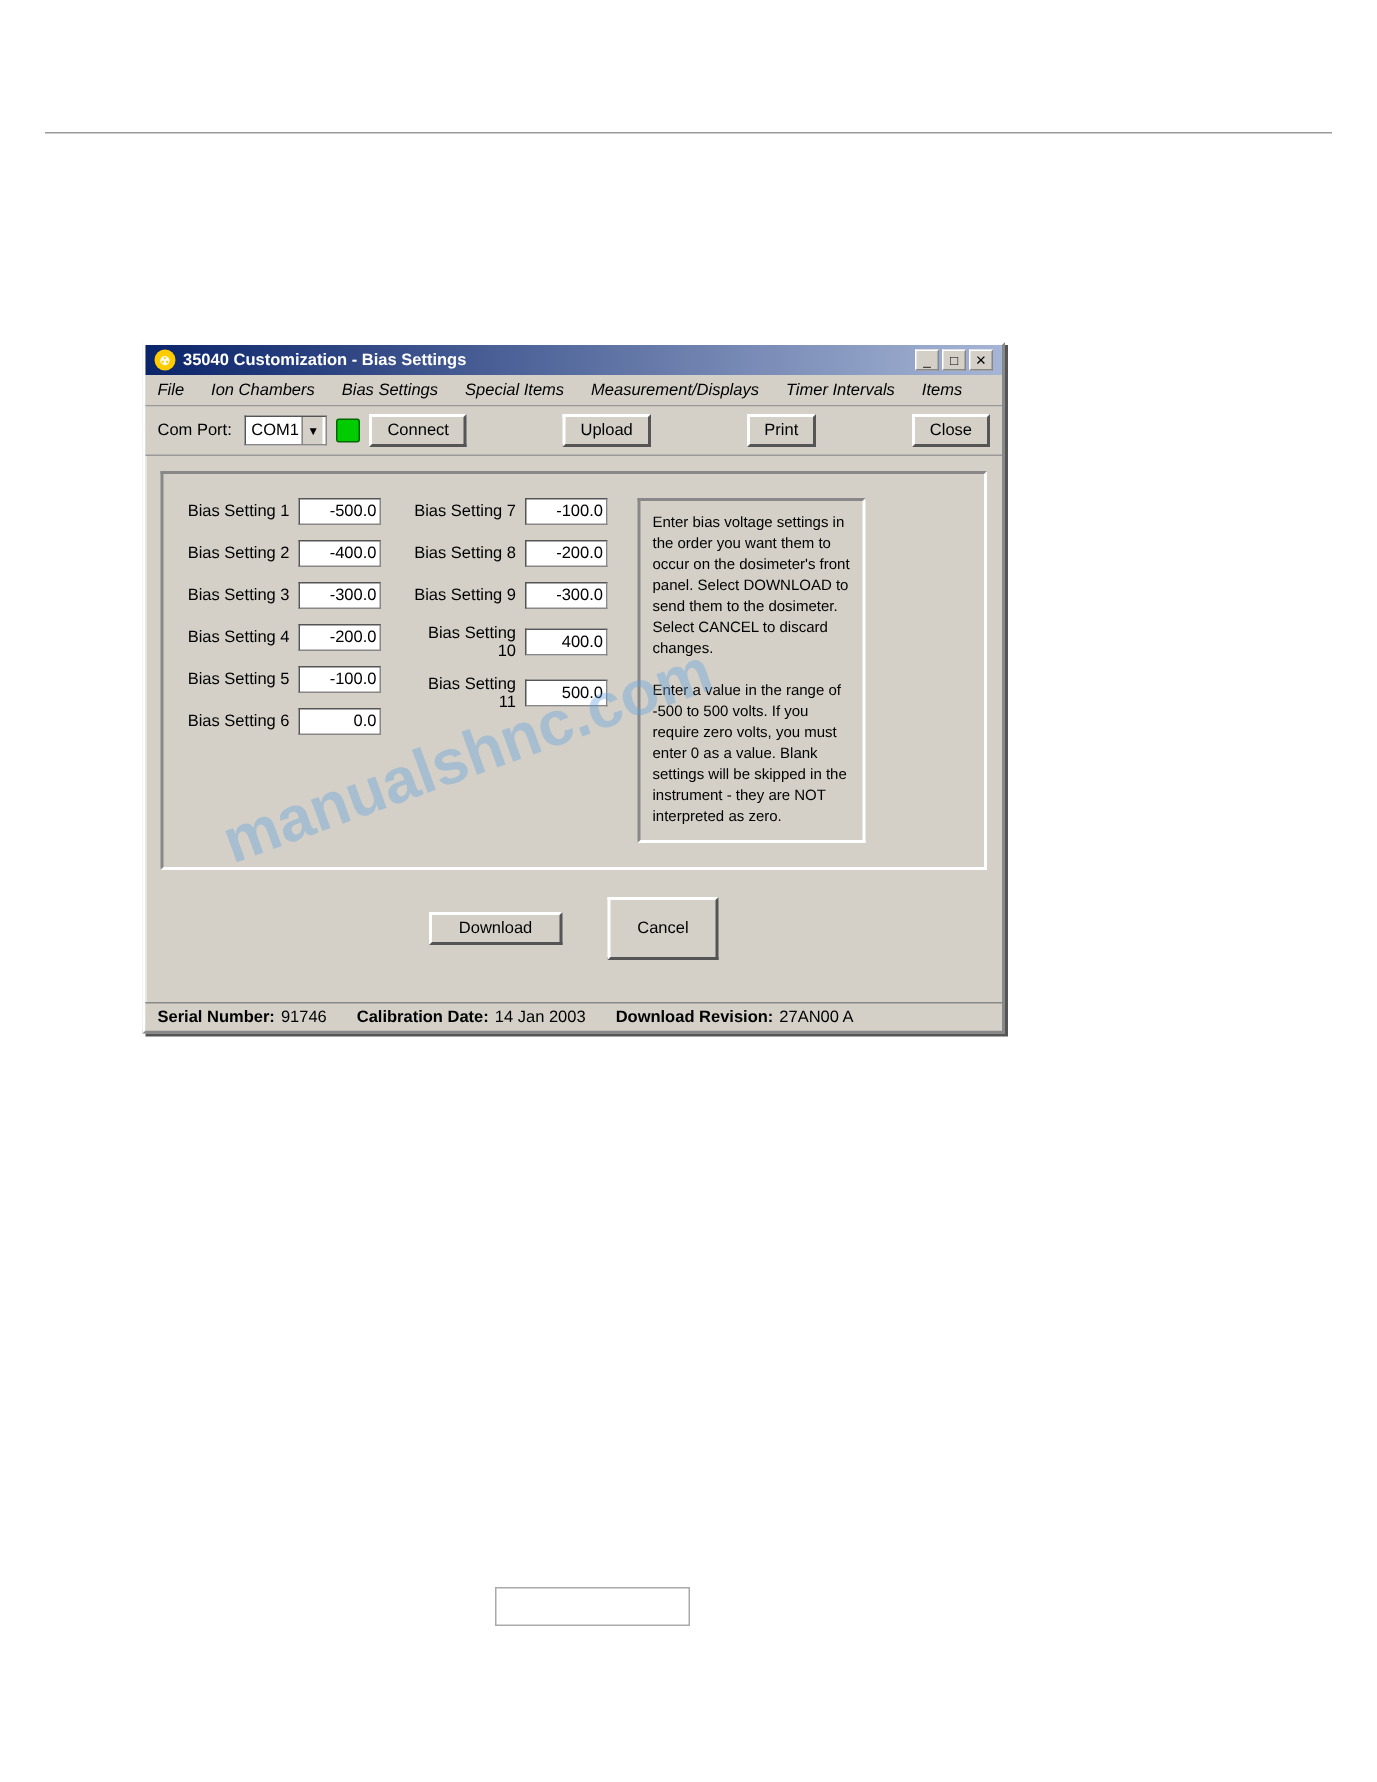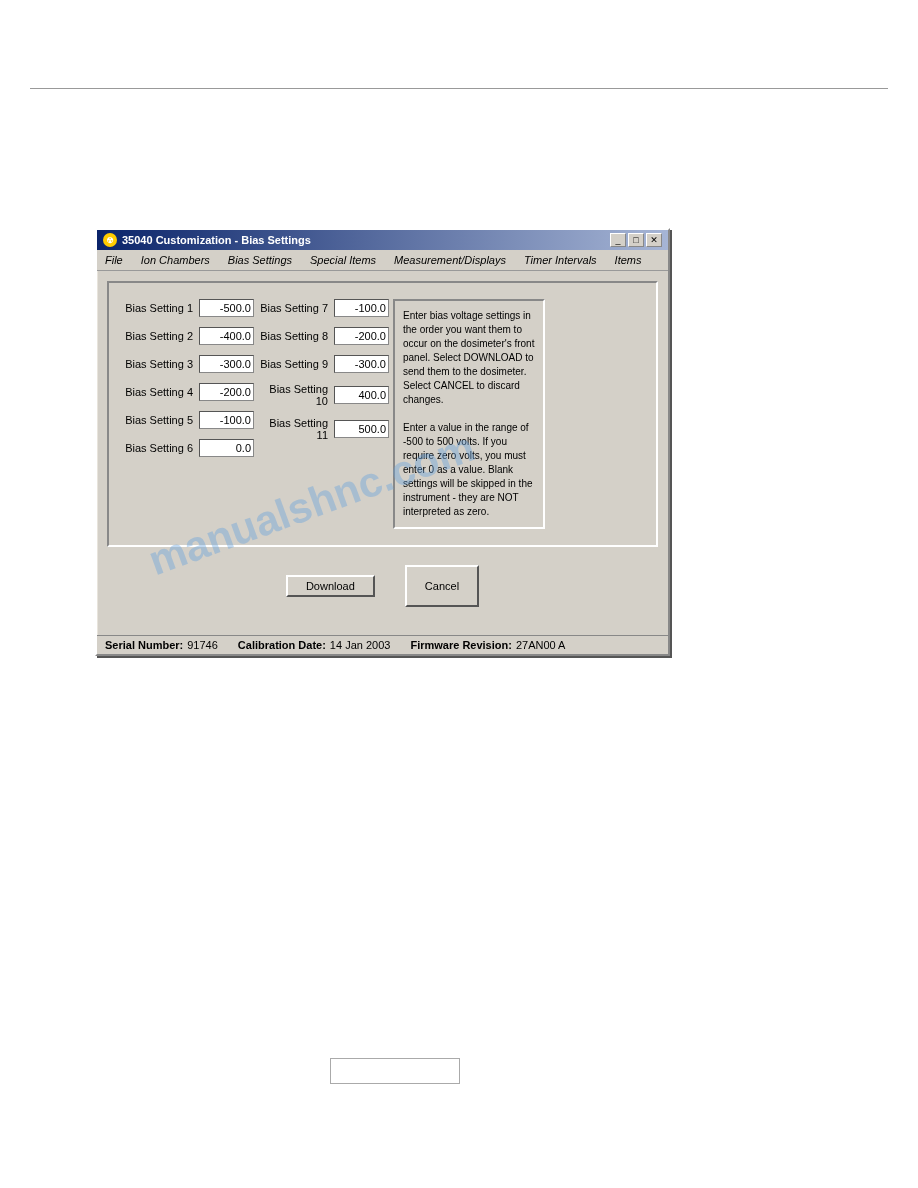--- a/index.html
+++ b/index.html
@@ -293,21 +293,21 @@
       top: 1058px;
       left: 330px;
       width: 130px;
       height: 26px;
       border: 1px solid #aaa;
       background: white;
     }
 
     .settings-inner {
       display: flex;
-      gap: 4px;
+      gap: 20px;
       padding: 6px 4px;
     }
   </style>
 </head>
 <body>
 
 <div class="page-container">
 
   <hr class="top-rule">
 
@@ -328,20 +328,35 @@
     <div class="menu-bar">
       <span class="menu-item">File</span>
       <span class="menu-item">Ion Chambers</span>
       <span class="menu-item">Bias Settings</span>
       <span class="menu-item">Special Items</span>
       <span class="menu-item">Measurement/Displays</span>
       <span class="menu-item">Timer Intervals</span>
       <span class="menu-item">Items</span>
     </div>
 
+    <div class="toolbar">
+      <span class="toolbar-label">Com Port:</span>
+      <div class="combo-box">
+        <span class="combo-text">COM1</span>
+        <div class="combo-arrow">▼</div>
+      </div>
+      <div class="led-green"></div>
+      <button class="win-btn">Connect</button>
+      <div class="spacer"></div>
+      <button class="win-btn">Upload</button>
+      <div class="spacer"></div>
+      <button class="win-btn">Print</button>
+      <div class="spacer"></div>
+      <button class="win-btn">Close</button>
+    </div>
 
     <div class="content-area">
 
       <div class="settings-panel">
         <div class="settings-inner">
 
           <div class="bias-col">
             <div class="bias-row">
               <span class="bias-label">Bias Setting 1</span>
               <input class="bias-input" type="text" value="-500.0" style="">
@@ -414,21 +429,21 @@
     <div class="status-bar">
       <div class="status-item">
         <span class="status-label">Serial Number:</span>
         <span>91746</span>
       </div>
       <div class="status-item">
         <span class="status-label">Calibration Date:</span>
         <span>14 Jan 2003</span>
       </div>
       <div class="status-item">
-        <span class="status-label">Firmware Revision:</span>
+        <span class="status-label">Download Revision:</span>
         <span>27AN00 A</span>
       </div>
     </div>
 
   </div>
 
   <div class="watermark">manualshnc.com</div>
 
   <div class="bottom-rect"></div>
 

